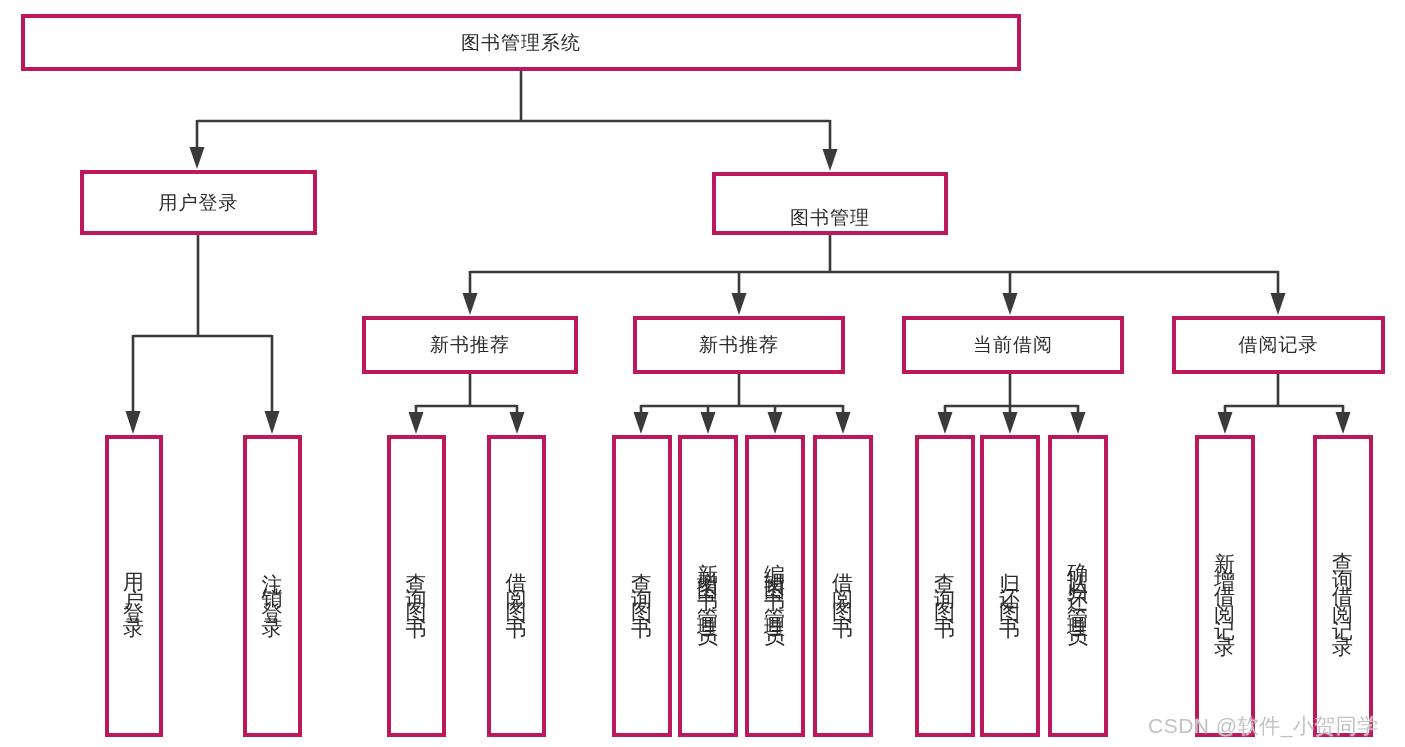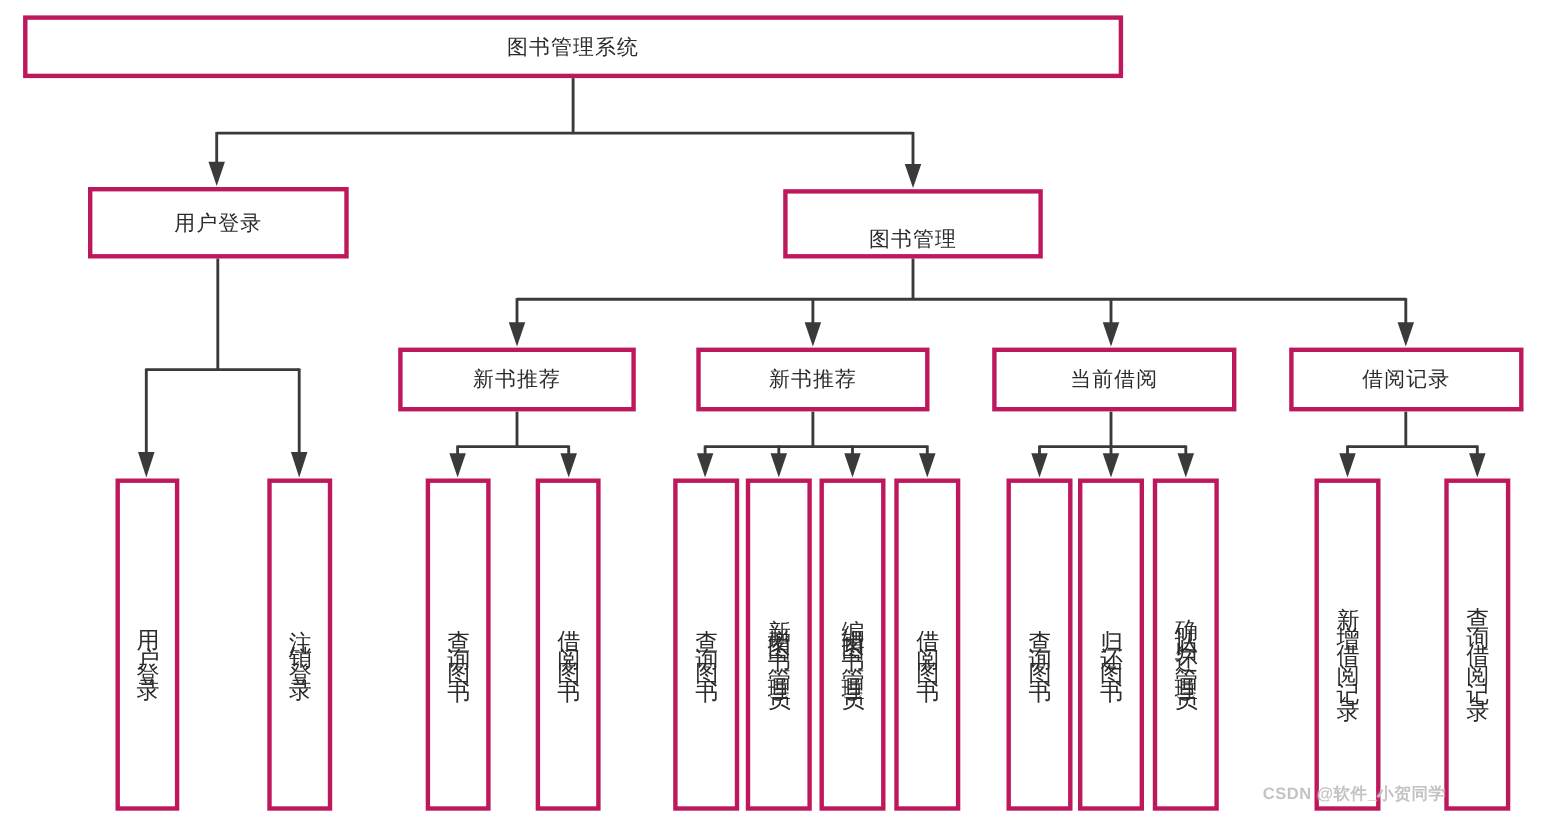--- a/index.html
+++ b/index.html
@@ -50,27 +50,26 @@
   .v-node.long .v-label {
     letter-spacing: 9px;
   }
   .v-node.mid .v-label {
     letter-spacing: 17px;
   }
   .watermark {
     position: absolute;
     left: 1148px;
     top: 712px;
-    font-size: 15px;
+    font-size: 21px;
     color: #c3c3c3;
     letter-spacing: 0.5px;
     white-space: nowrap;
     z-index: 3;
     text-shadow: 0 0 2px #ffffff;
-    font-weight: bold;
   }
 </style>
 </head>
 <body>
 
 <div class="canvas">
 
   <svg class="connector-layer" width="1405" height="747" viewBox="0 0 1405 747" xmlns="http://www.w3.org/2000/svg">
     <g stroke="#3a3a3a" stroke-width="2.6" fill="none">
 

